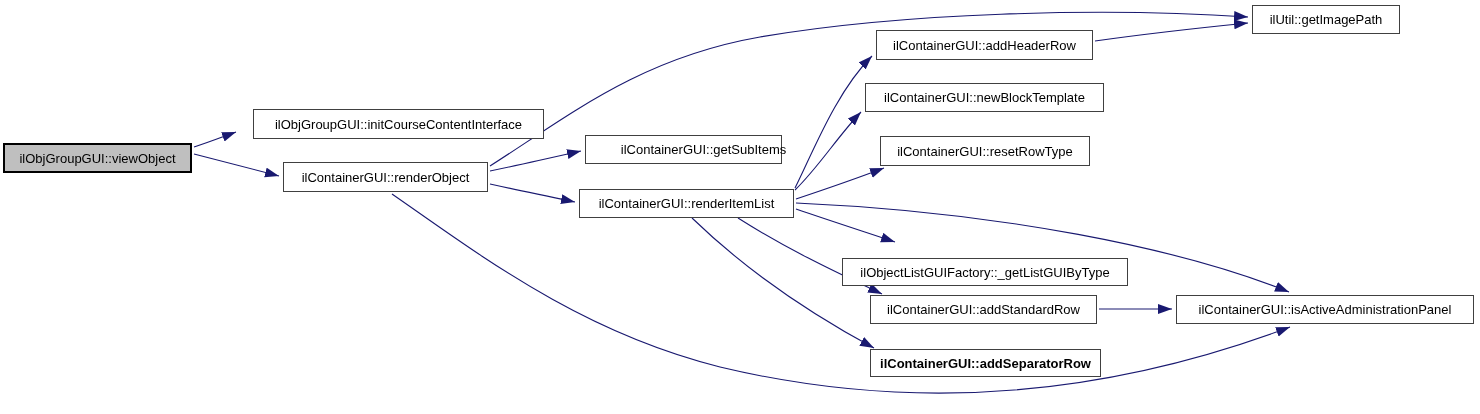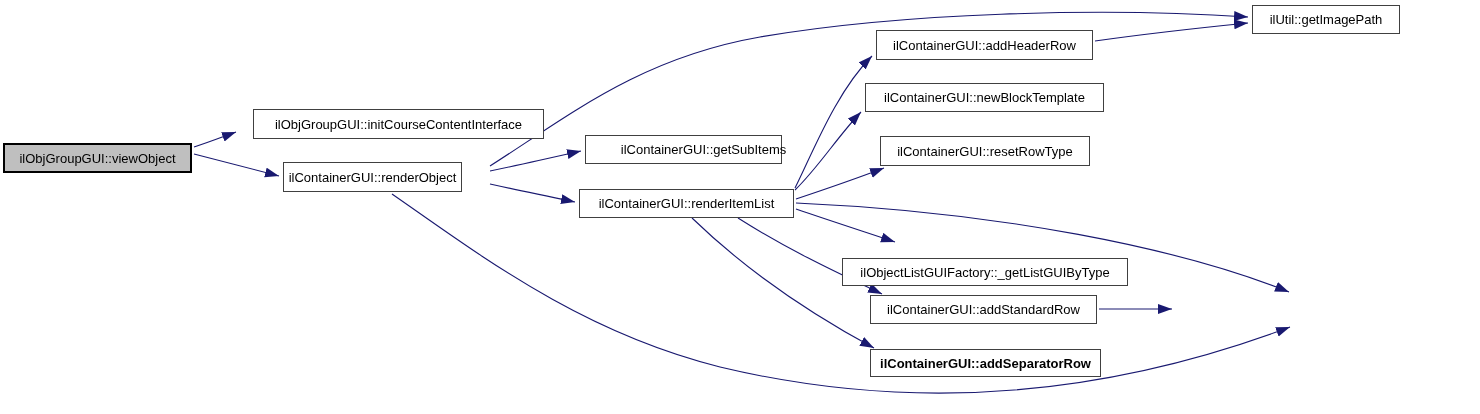--- a/index.html
+++ b/index.html
@@ -73,21 +73,21 @@
   </svg>
 
   <div class="node node-highlight" style="left:3px;top:143px;width:189px;height:30px;">
     <span>ilObjGroupGUI::viewObject</span>
   </div>
 
   <div class="node" style="left:253px;top:109px;width:291px;height:30px;">
     <span>ilObjGroupGUI::initCourseContentInterface</span>
   </div>
 
-  <div class="node" style="left:283px;top:162px;width:179px;height:30px;">
+  <div class="node" style="left:283px;top:162px;width:205px;height:30px;">
     <span>ilContainerGUI::renderObject</span>
   </div>
 
   <div class="node" style="left:585px;top:135px;width:197px;height:29px;padding-left:40px;">
     <span>ilContainerGUI::getSubItems</span>
   </div>
 
   <div class="node" style="left:579px;top:189px;width:215px;height:29px;">
     <span>ilContainerGUI::renderItemList</span>
   </div>
@@ -113,14 +113,17 @@
   </div>
 
   <div class="node" style="left:870px;top:295px;width:227px;height:29px;">
     <span>ilContainerGUI::addStandardRow</span>
   </div>
 
   <div class="node" style="left:870px;top:349px;width:231px;height:28px;font-weight:bold;">
     <span>ilContainerGUI::addSeparatorRow</span>
   </div>
 
+  <div class="node" style="left:1176px;top:295px;width:298px;height:29px;">
+    <span>ilContainerGUI::isActiveAdministrationPanel</span>
+  </div>
 
 </div>
 
 </body></html>

